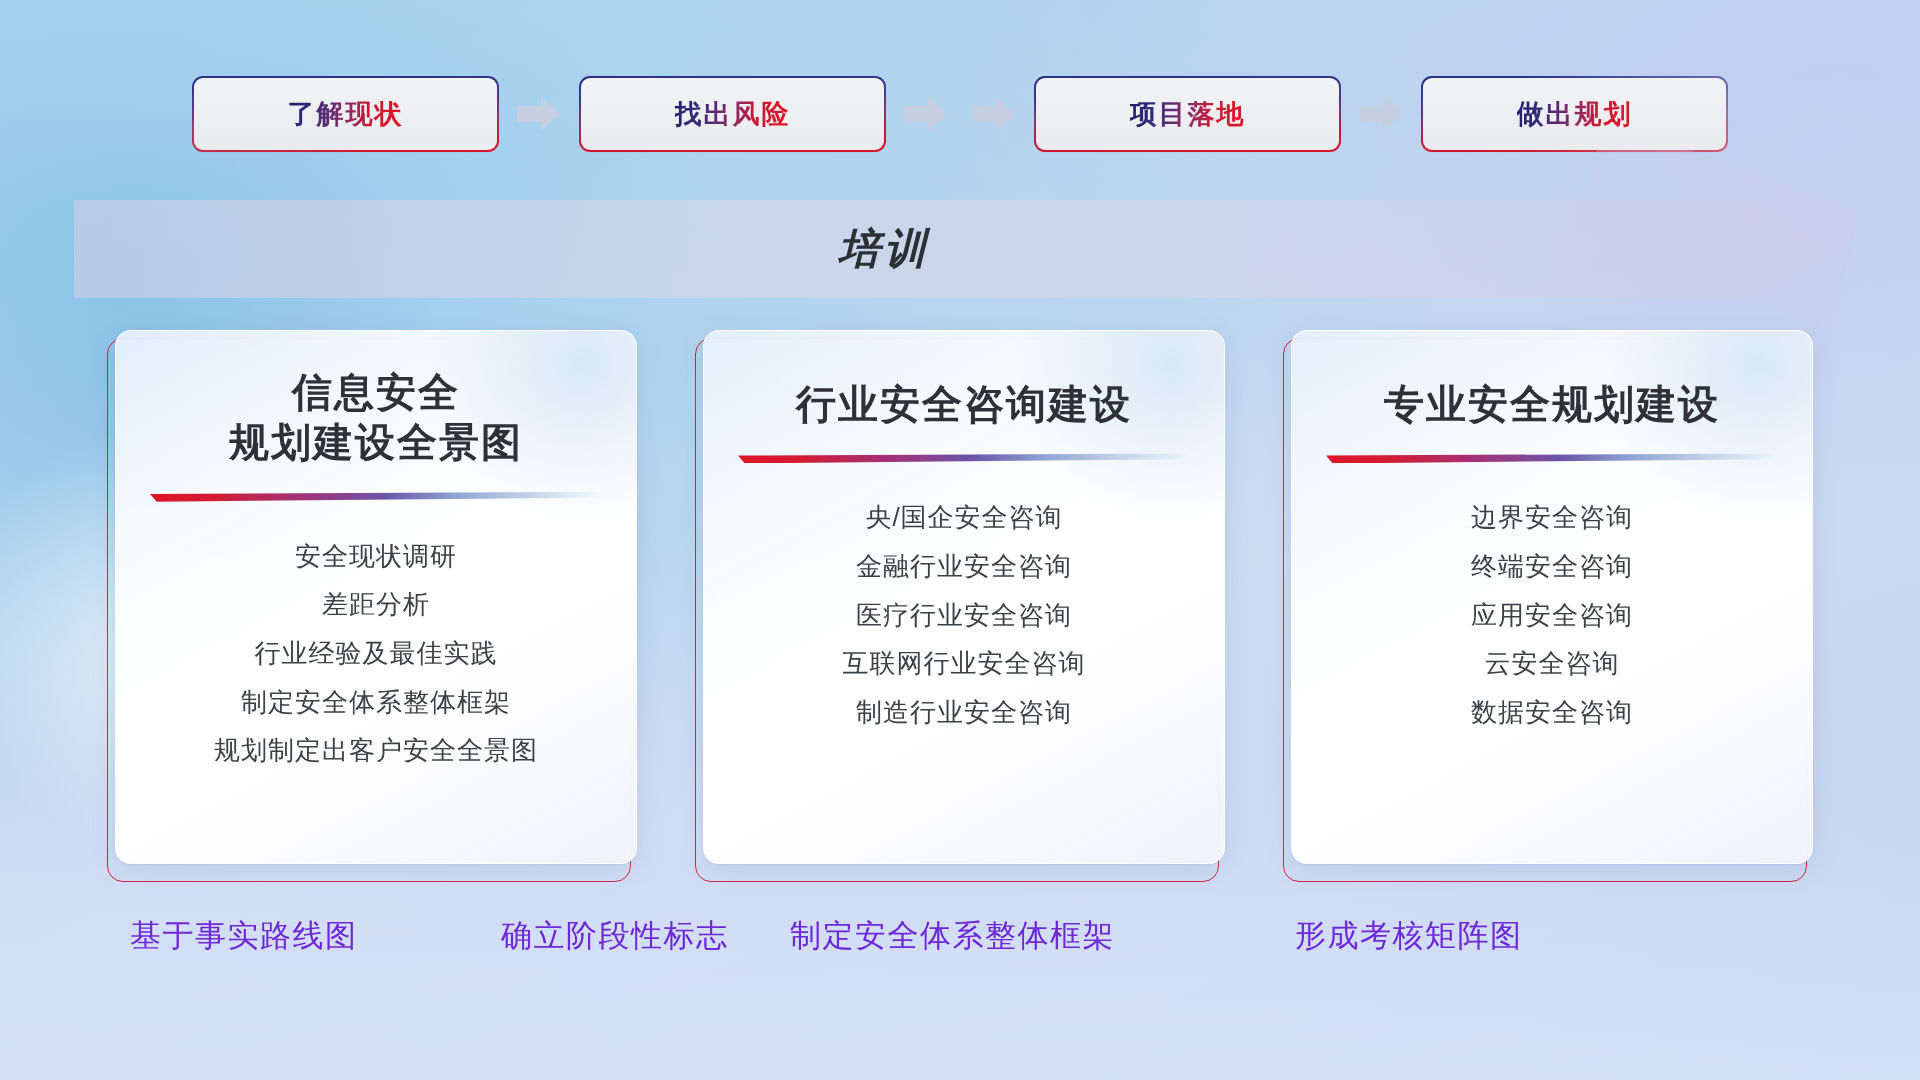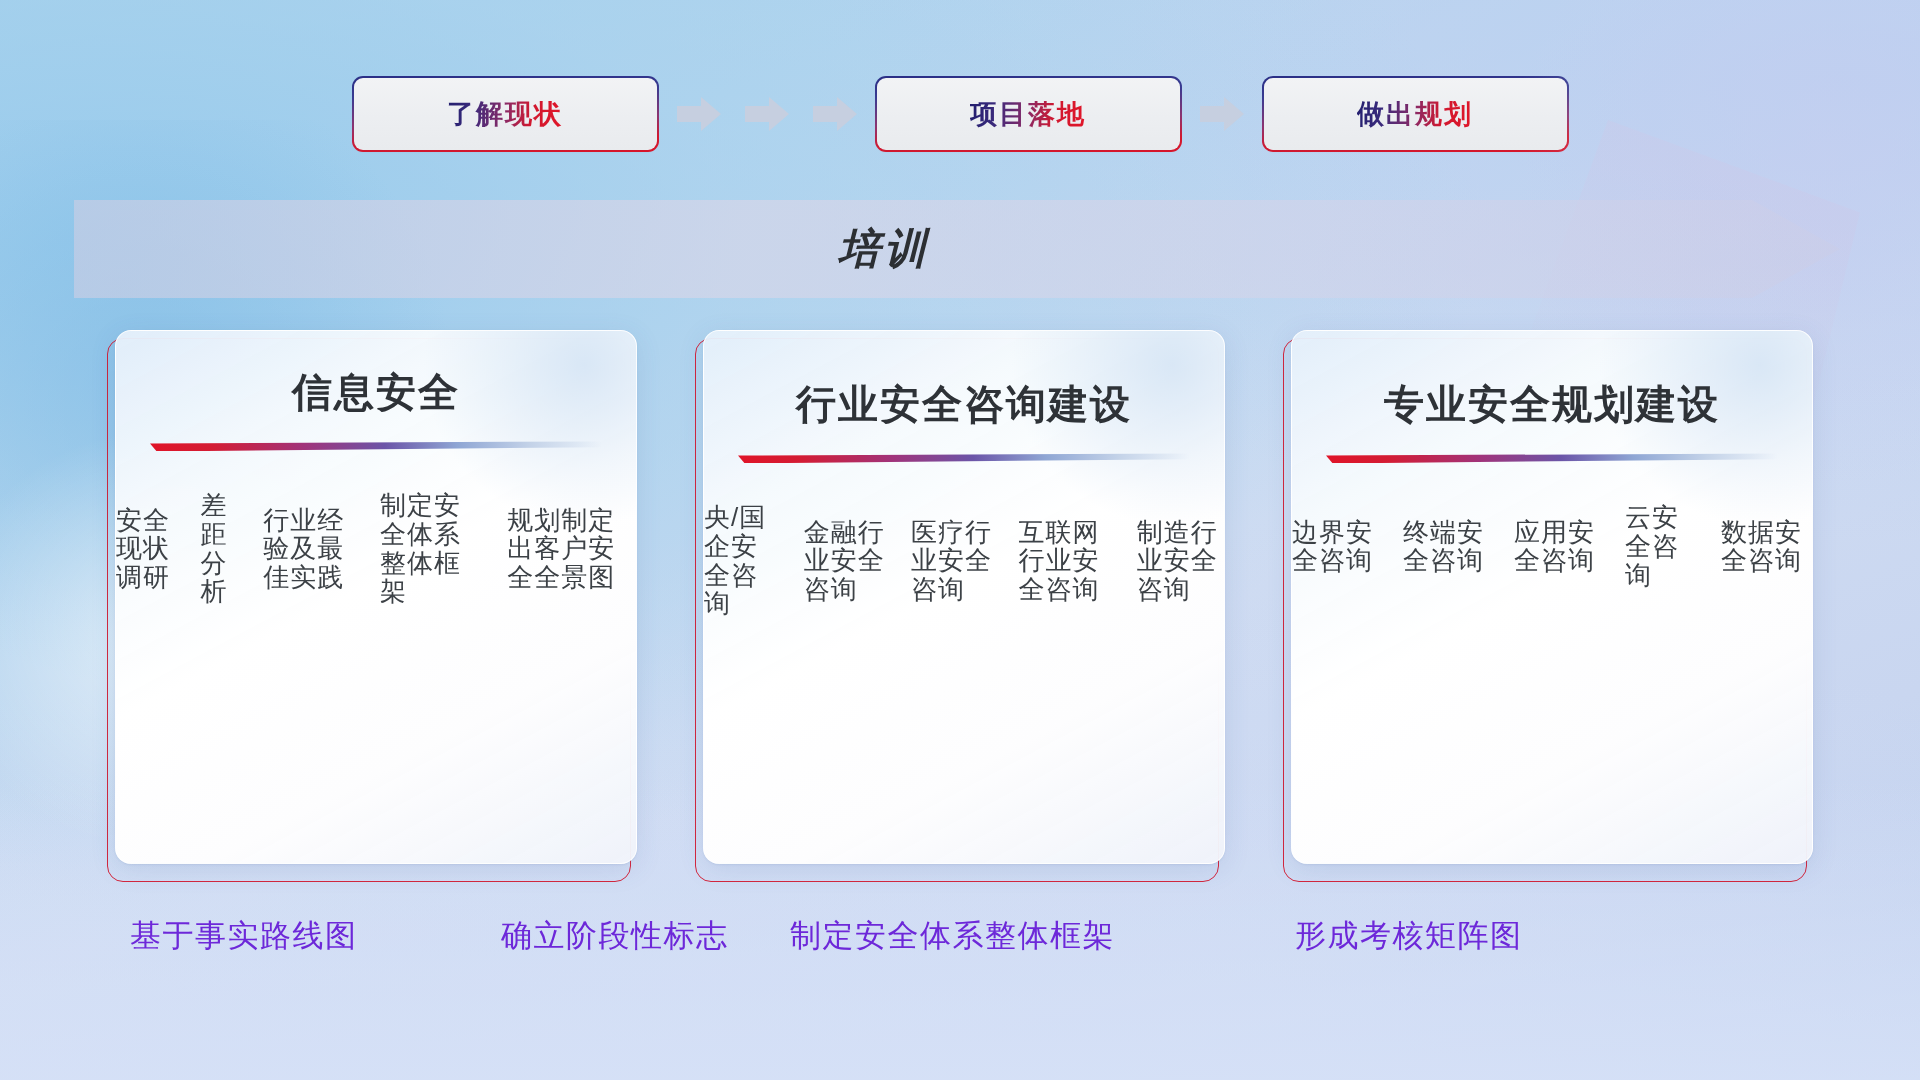--- a/index.html
+++ b/index.html
@@ -76,21 +76,21 @@
   }
   .card::after{content:"";position:absolute;right:-60px;top:-70px;width:280px;height:260px;
     background:radial-gradient(circle at 60% 40%, rgba(206,224,243,0.75) 0%, rgba(206,224,243,0) 70%);}
   .card-title{position:relative;z-index:2;margin-top:48px;width:100%;text-align:center;
     font-size:40px;font-weight:700;line-height:1.26;letter-spacing:2px;color:#2e3237;padding:0 26px;}
   .card-title.two-line{margin-top:36px;}
   .card-rule{position:relative;z-index:2;width:452px;height:10px;margin-top:24px;}
   .card-rule i{position:absolute;left:0;top:0;width:100%;height:100%;display:block;
     background:linear-gradient(90deg,#e01428 0%, #d31c34 14%, #a1337a 34%, #6b55a8 52%, #8fa6d4 68%, #c3d2e8 84%, rgba(225,233,243,0) 100%);
     clip-path:polygon(0 22%, 100% 0, 100% 58%, 1.5% 100%);}
-  .card-list{position:relative;z-index:2;margin-top:40px;width:100%;display:flex;align-items:center;gap:20px;}
+  .card-list{position:relative;z-index:2;margin-top:40px;width:100%;display:flex;flex-direction:column;align-items:center;gap:20px;}
   .card-list li{list-style:none;font-size:26px;color:#3c4146;letter-spacing:1px;line-height:1.1;}
 
   
   #footer-labels{position:absolute;left:0;top:915px;width:1920px;height:50px;}
   .foot-label{position:absolute;top:0;font-size:31px;font-weight:400;color:#6d28d9;letter-spacing:1.5px;white-space:nowrap;}
 </style>
 </head>
 <body>
 
 <div class="bg-blob blob-a"></div>
@@ -103,20 +103,23 @@
 
   <div class="step-box">
     <span class="step-label">了解现状</span>
   </div>
   <div class="step-arrow">
     <svg width="44" height="34" viewBox="0 0 44 34">
         <path d="M0 9h24V0l20 17-20 17v-9H0z" fill="#c6cfe0"></path>
       </svg>
   </div>
 
+  <div class="step-box">
+    <span class="step-label">找出风险</span>
+  </div>
   <div class="step-arrow">
     <svg width="44" height="34" viewBox="0 0 44 34">
         <path d="M0 9h24V0l20 17-20 17v-9H0z" fill="#c6cfe0"></path>
       </svg>
   </div>
 
   <div class="step-arrow">
     <svg width="44" height="34" viewBox="0 0 44 34">
         <path d="M0 9h24V0l20 17-20 17v-9H0z" fill="#c6cfe0"></path>
       </svg>
@@ -142,20 +145,21 @@
   <div class="banner-title">培训</div>
 </div>
 
 <div id="cards">
 
   <div class="card-wrap">
     <div class="card-outline"></div>
     <div class="card">
       <div class="card-title two-line">
         <div>信息安全</div>
+        <div>规划建设全景图</div>
       </div>
       <div class="card-rule">
           <i></i>
         </div>
       <ul class="card-list">
         <li>安全现状调研</li>
         <li>差距分析</li>
         <li>行业经验及最佳实践</li>
         <li>制定安全体系整体框架</li>
         <li>规划制定出客户安全全景图</li>

